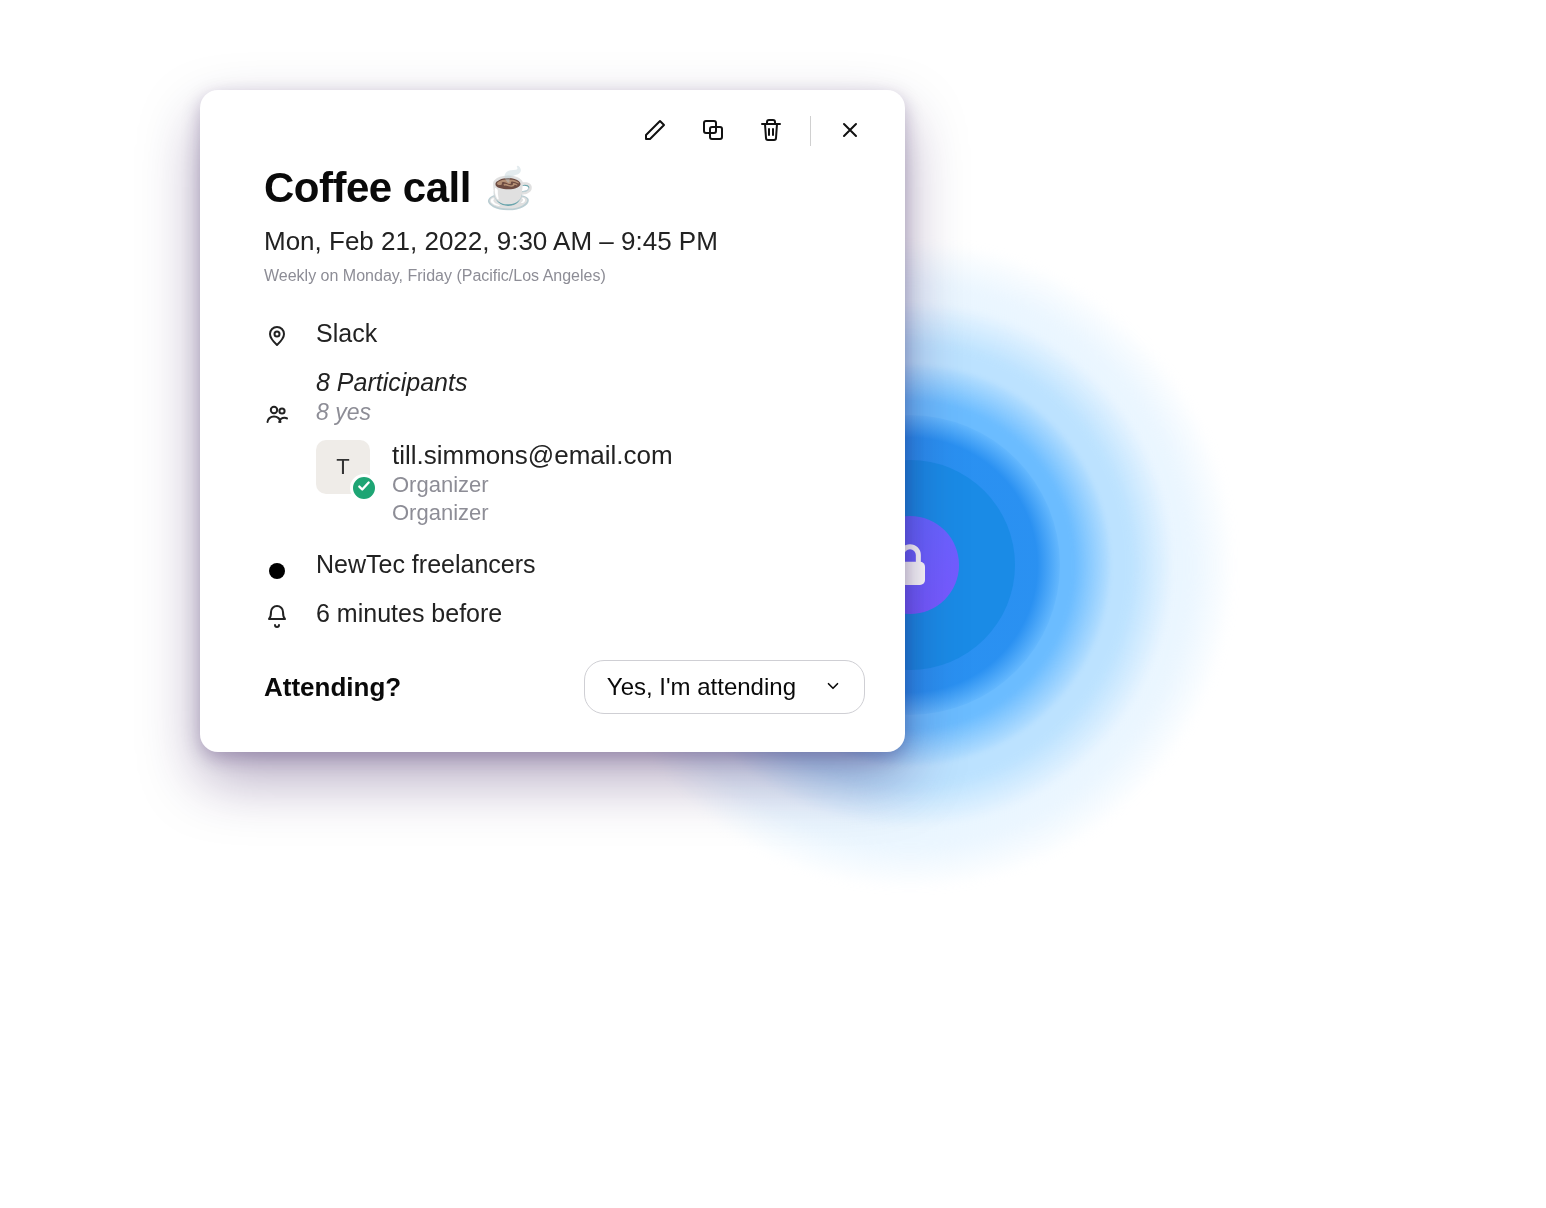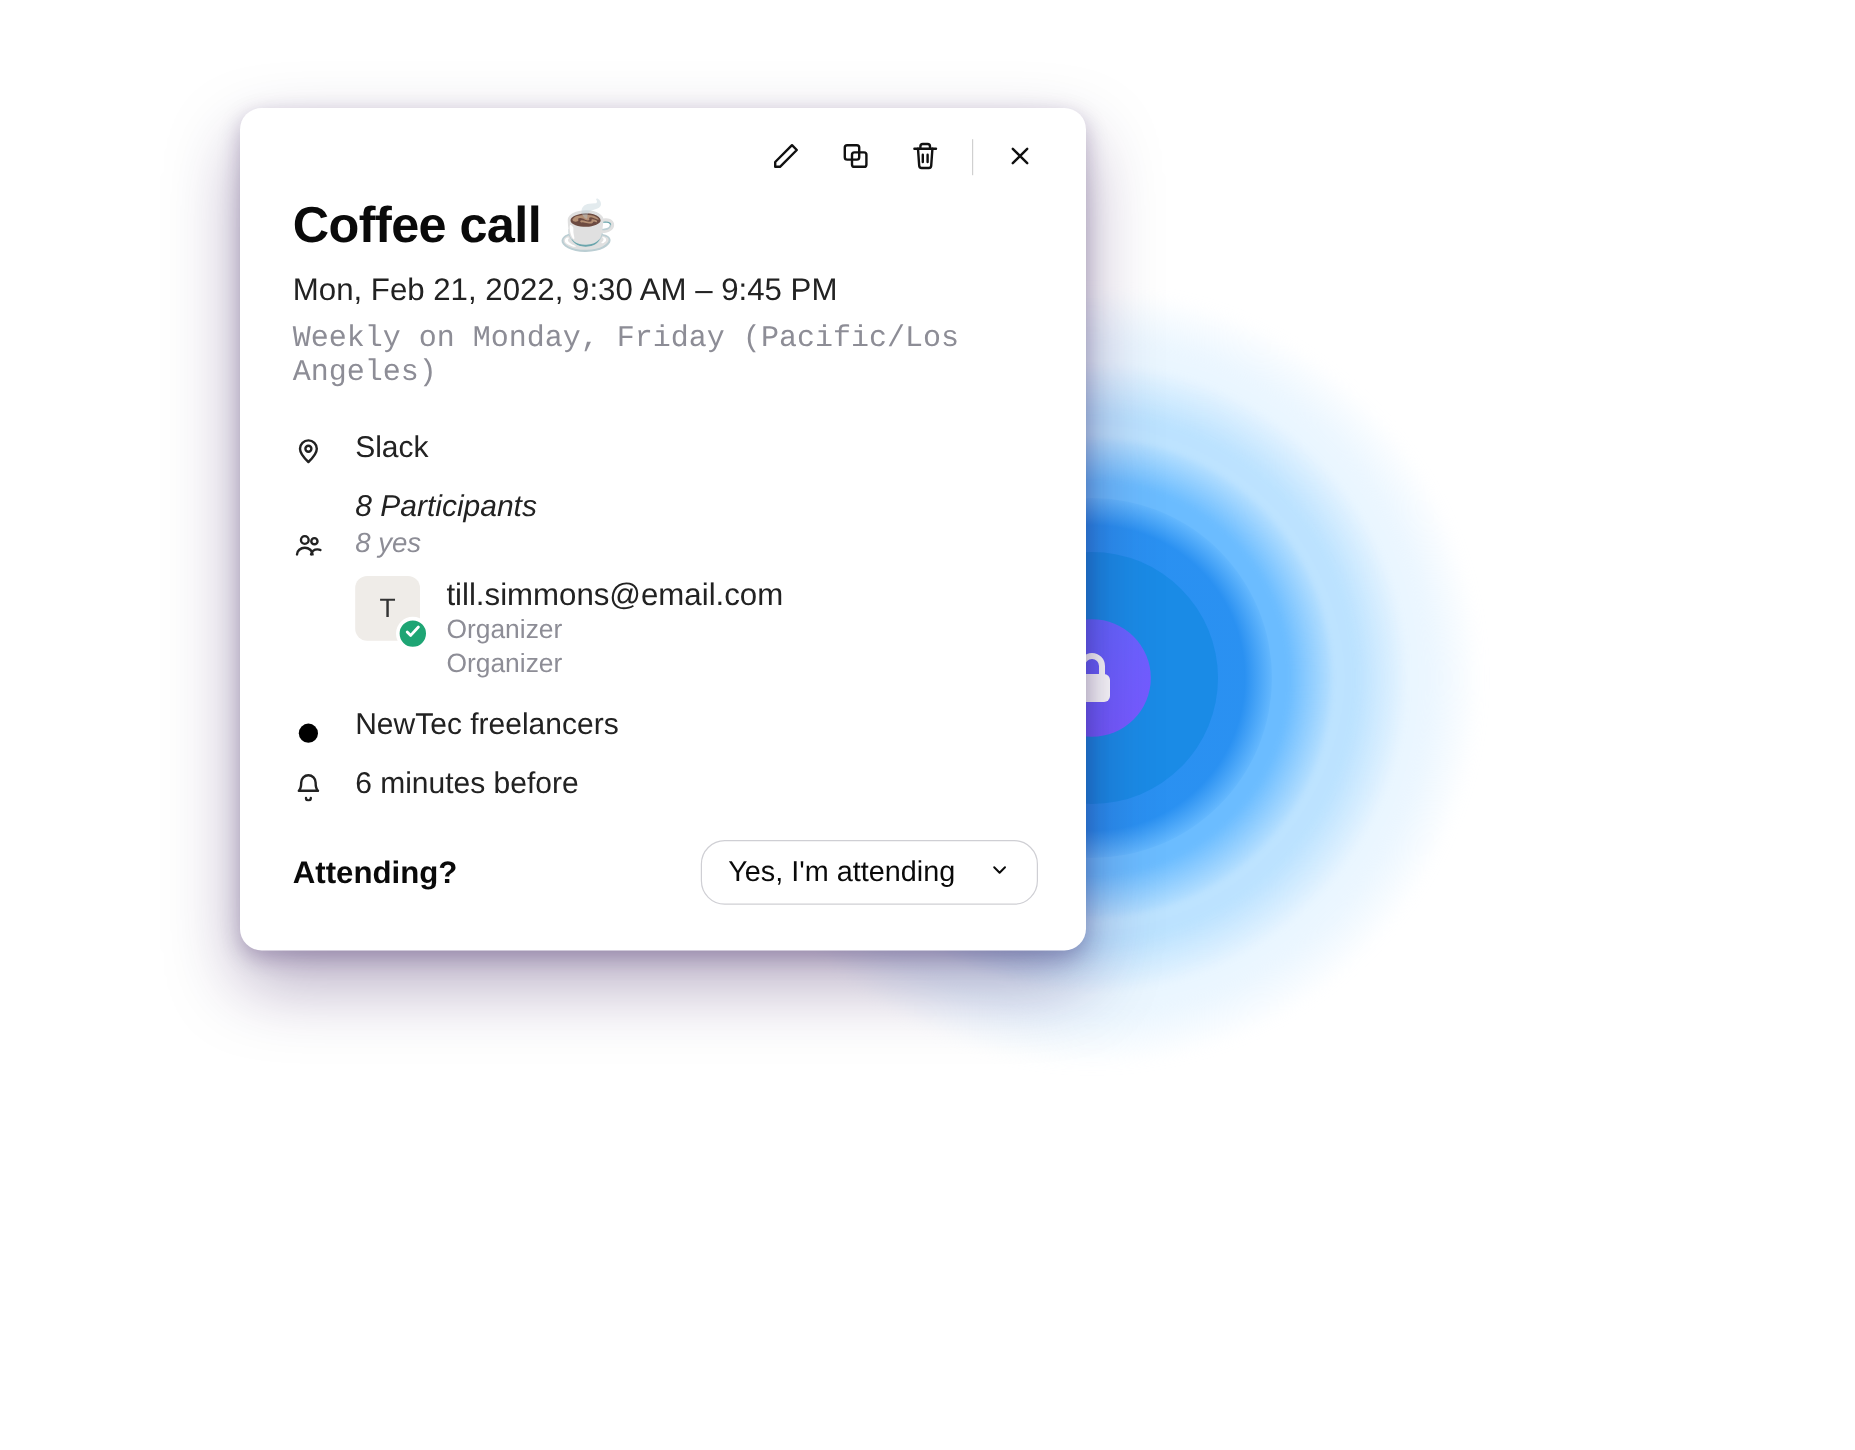--- a/index.html
+++ b/index.html
@@ -49,21 +49,21 @@
   .card {
     position: absolute;
     left: 200px;
     top: 90px;
     width: 705px;
     background: #ffffff;
     border-radius: 18px;
     box-shadow:
       0 28px 60px rgba(40, 10, 80, 0.35),
       0 6px 18px rgba(40, 10, 80, 0.25);
-    padding: 26px 40px 38px 44px;
+    padding: 26px 40px 38px 64px;
     z-index: 2;
     color: #0a0a0a;
   }
 
   .toolbar {
     display: flex;
     justify-content: flex-end;
     align-items: center;
     gap: 28px;
     margin-bottom: 18px;
@@ -79,21 +79,21 @@
     width: 1px; height: 30px;
     background: #d0d0d0;
     margin: 0 -4px;
   }
 
   .title-row { display: flex; align-items: center; gap: 14px; margin-bottom: 14px; }
   .event-title { font-size: 42px; font-weight: 700; letter-spacing: -0.5px; }
   .emoji { font-size: 40px; }
 
   .datetime { font-size: 26px; color: #222; margin-bottom: 10px; }
-  .recurrence { font-size: 25px; color: #8d8d96; margin-bottom: 34px; font-family: Liberation Mono, monospace; }
+  .recurrence { font-size: 16px; color: #8d8d96; margin-bottom: 34px; }
 
   .row {
     display: flex;
     align-items: flex-end;
     gap: 26px;
     margin-bottom: 20px;
   }
   .row-icon {
     width: 26px;
     flex: 0 0 26px;

